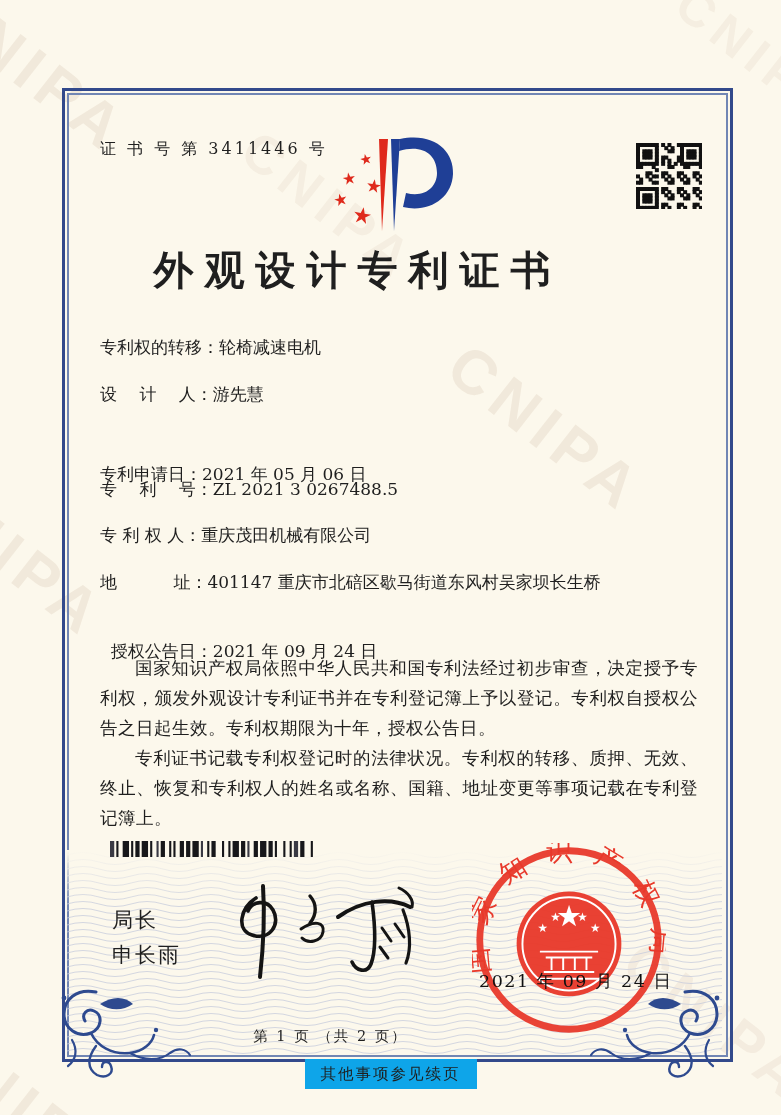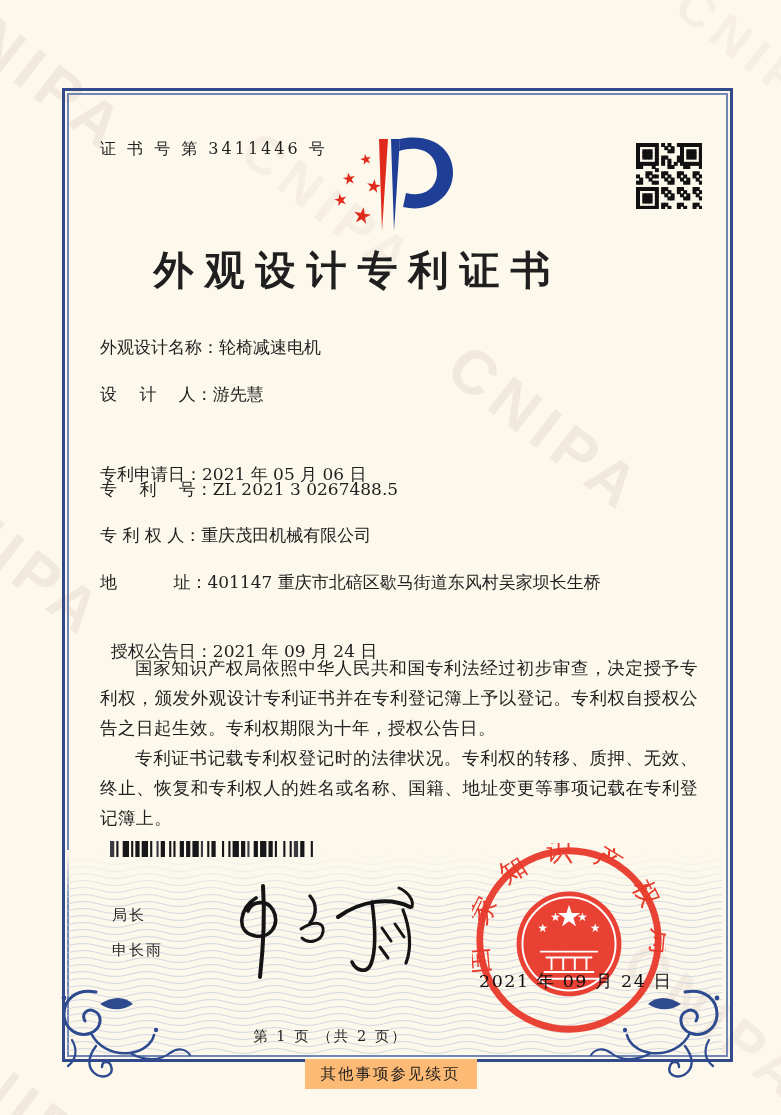--- a/index.html
+++ b/index.html
@@ -25,34 +25,34 @@
   .grant-no{position:absolute;left:270px;top:0;white-space:pre;}
   
   .body-text{position:absolute;left:100px;top:653px;width:598px;font-size:17.5px;
       line-height:30px;text-align:justify;letter-spacing:0.5px;}
   .body-text p{margin:0;text-indent:2em;}
   
   #waves{position:absolute;left:67px;top:850px;pointer-events:none;}
   .wave-fade{position:absolute;left:67px;top:850px;width:655px;height:55px;
       background:linear-gradient(#fcf8ec,rgba(252,248,236,0));}
   
-  .signer{position:absolute;left:112px;font-size:15px;
+  .signer{position:absolute;left:112px;font-size:21px;
       font-family:"DejaVu Sans","Liberation Sans",sans-serif;letter-spacing:2px;}
   
   #barcode{position:absolute;left:110px;top:841px;}
   #qr{position:absolute;left:636px;top:143px;}
   
   .seal-wrap{position:absolute;left:472px;top:843px;width:194px;height:194px;}
   .seal-date{position:absolute;left:479px;top:969px;width:180px;font-size:17.5px;
       letter-spacing:1.5px;color:#101010;white-space:pre;}
   
   .page-footer{position:absolute;left:62px;top:1027px;width:537px;text-align:center;
       font-size:14.5px;letter-spacing:2px;white-space:pre;}
   .cont-note{position:absolute;left:0;top:1064px;width:781px;text-align:center;font-size:15.5px;}
-  .cont-note span{background:#fdba74;padding:6px 16px;letter-spacing:2px;}
+  .cont-note span{background:#0ea5e9;padding:6px 16px;letter-spacing:2px;}
   svg{display:block;}
 </style>
 </head>
 <body>
 
 <div class="wm" style="left:-38px;top:-30px;">CNIPA</div>
 <div class="wm" style="left:268px;top:118px;font-size:54px;color:rgba(186,158,132,0.10);">CNIPA</div>
 <div class="wm" style="left:478px;top:330px;">CNIPA</div>
 <div class="wm" style="left:-60px;top:455px;">CNIPA</div>
 <div class="wm" style="left:-45px;top:1008px;">CNIPA</div>
@@ -301,21 +301,21 @@
     <rect x="25.14" y="62.86" width="4" height="4" fill="#111"></rect>
     <rect x="31.43" y="62.86" width="4" height="4" fill="#111"></rect>
     <rect x="40.86" y="62.86" width="4" height="4" fill="#111"></rect>
     <rect x="47.14" y="62.86" width="4" height="4" fill="#111"></rect>
     <rect x="56.57" y="62.86" width="4" height="4" fill="#111"></rect>
     <rect x="62.86" y="62.86" width="4" height="4" fill="#111"></rect>
   </svg>
 
 <div class="title">外观设计专利证书</div>
 
-<div class="frow" style="top:337px;"><span class="lbl">外观设计名称：</span><span>轮椅减速电机</span></div>
+<div class="frow" style="top:337px;"><span class="lbl">专利权的转移：</span><span>轮椅减速电机</span></div>
 <div class="frow" style="top:384px;"><span class="lbl">设　 计　 人：</span><span>游先慧</span></div>
 <div class="frow" style="top:431px;margin-top:48px;"><span class="lbl">专　 利　 号：</span><span>ZL 2021 3 0267488.5</span></div>
 <div class="frow" style="top:464px;"><span class="lbl">专利申请日：</span><span>2021 年 05 月 06 日</span></div>
 <div class="frow" style="top:525px;"><span class="lbl">专 利 权 人：</span><span>重庆茂田机械有限公司</span></div>
 <div class="frow" style="top:572px;"><span class="lbl">地　　　 址：</span><span>401147 重庆市北碚区歇马街道东风村吴家坝长生桥</span></div>
 <div class="frow" style="top:620px;">
   <span class="lbl">授权公告日：</span><span>2021 年 09 月 24 日</span>
 </div>
 
 <div class="body-text">

